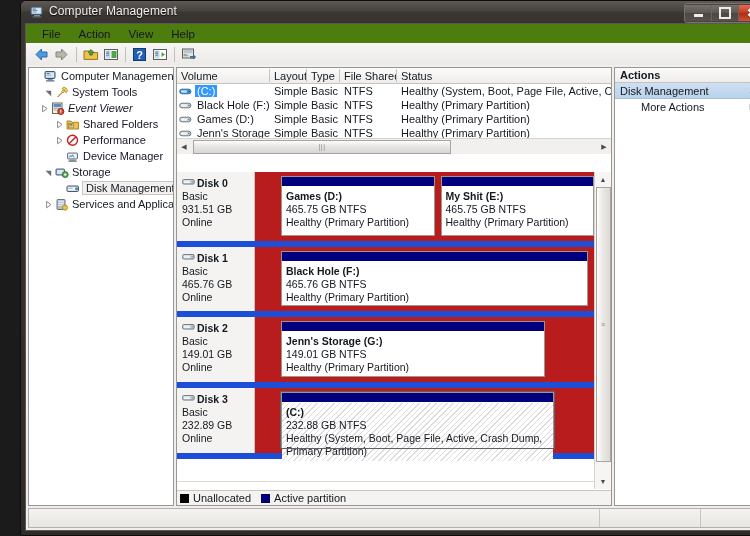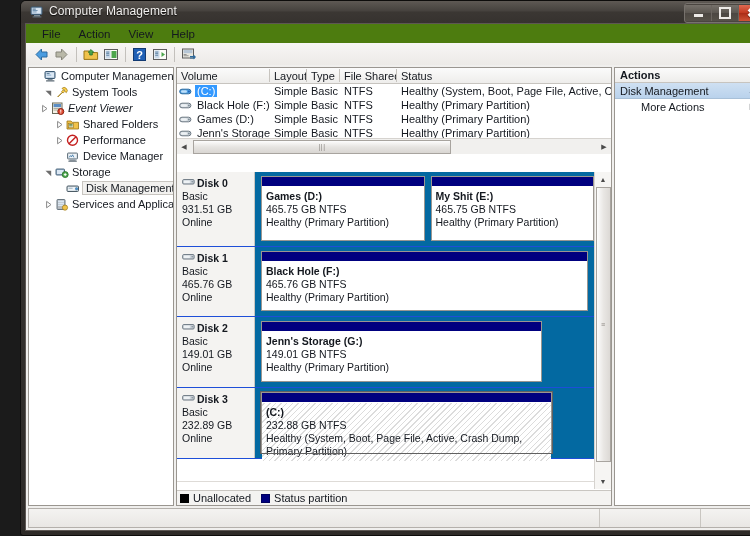--- a/index.html
+++ b/index.html
@@ -149,23 +149,24 @@
   }
   
   #disk-area{
     position:absolute;left:0;top:104px;right:0;bottom:16px;
     background:#fff;overflow:hidden;
   }
   #disk-scroll-inner{position:absolute;left:0;top:0;right:17px;bottom:0;overflow:hidden;background:#fff;}
   .diskrow{
     position:relative;
     display:flex;
-    border-bottom:1px solid #1d4ed8;
-    background:#0369a1;
+    border-bottom:6px solid #1d4ed8;
+    background:#b91c1c;
     box-sizing:border-box;
+    gap:20px;
   }
   .disk-info{
     flex:0 0 78px;width:78px;
     border-right:1px solid #c9c6c1;
     background:#f4f3f1;
     padding:5px 0 0 5px;box-sizing:border-box;
     font-size:10.5px;color:#14181f;line-height:13px;
   }
   .disk-info .dtitle{font-weight:bold;display:flex;align-items:center;}
   .disk-info .dtitle .dicon{margin-right:2px;}
@@ -717,21 +718,21 @@
           </div>
         </div>
 
         <div id="legend">
             <div class="lg">
               <i style="background:#000000"></i>
               <span>Unallocated</span>
             </div>
             <div class="lg">
               <i style="background:#00007f"></i>
-              <span>Status partition</span>
+              <span>Active partition</span>
             </div>
           </div>
       </div>
 
       <div id="actionspane">
         <div id="actions-header">Actions</div>
         <div id="actions-group">
           <span>Disk Management</span>
           <span class="caret">▲</span>
         </div>

